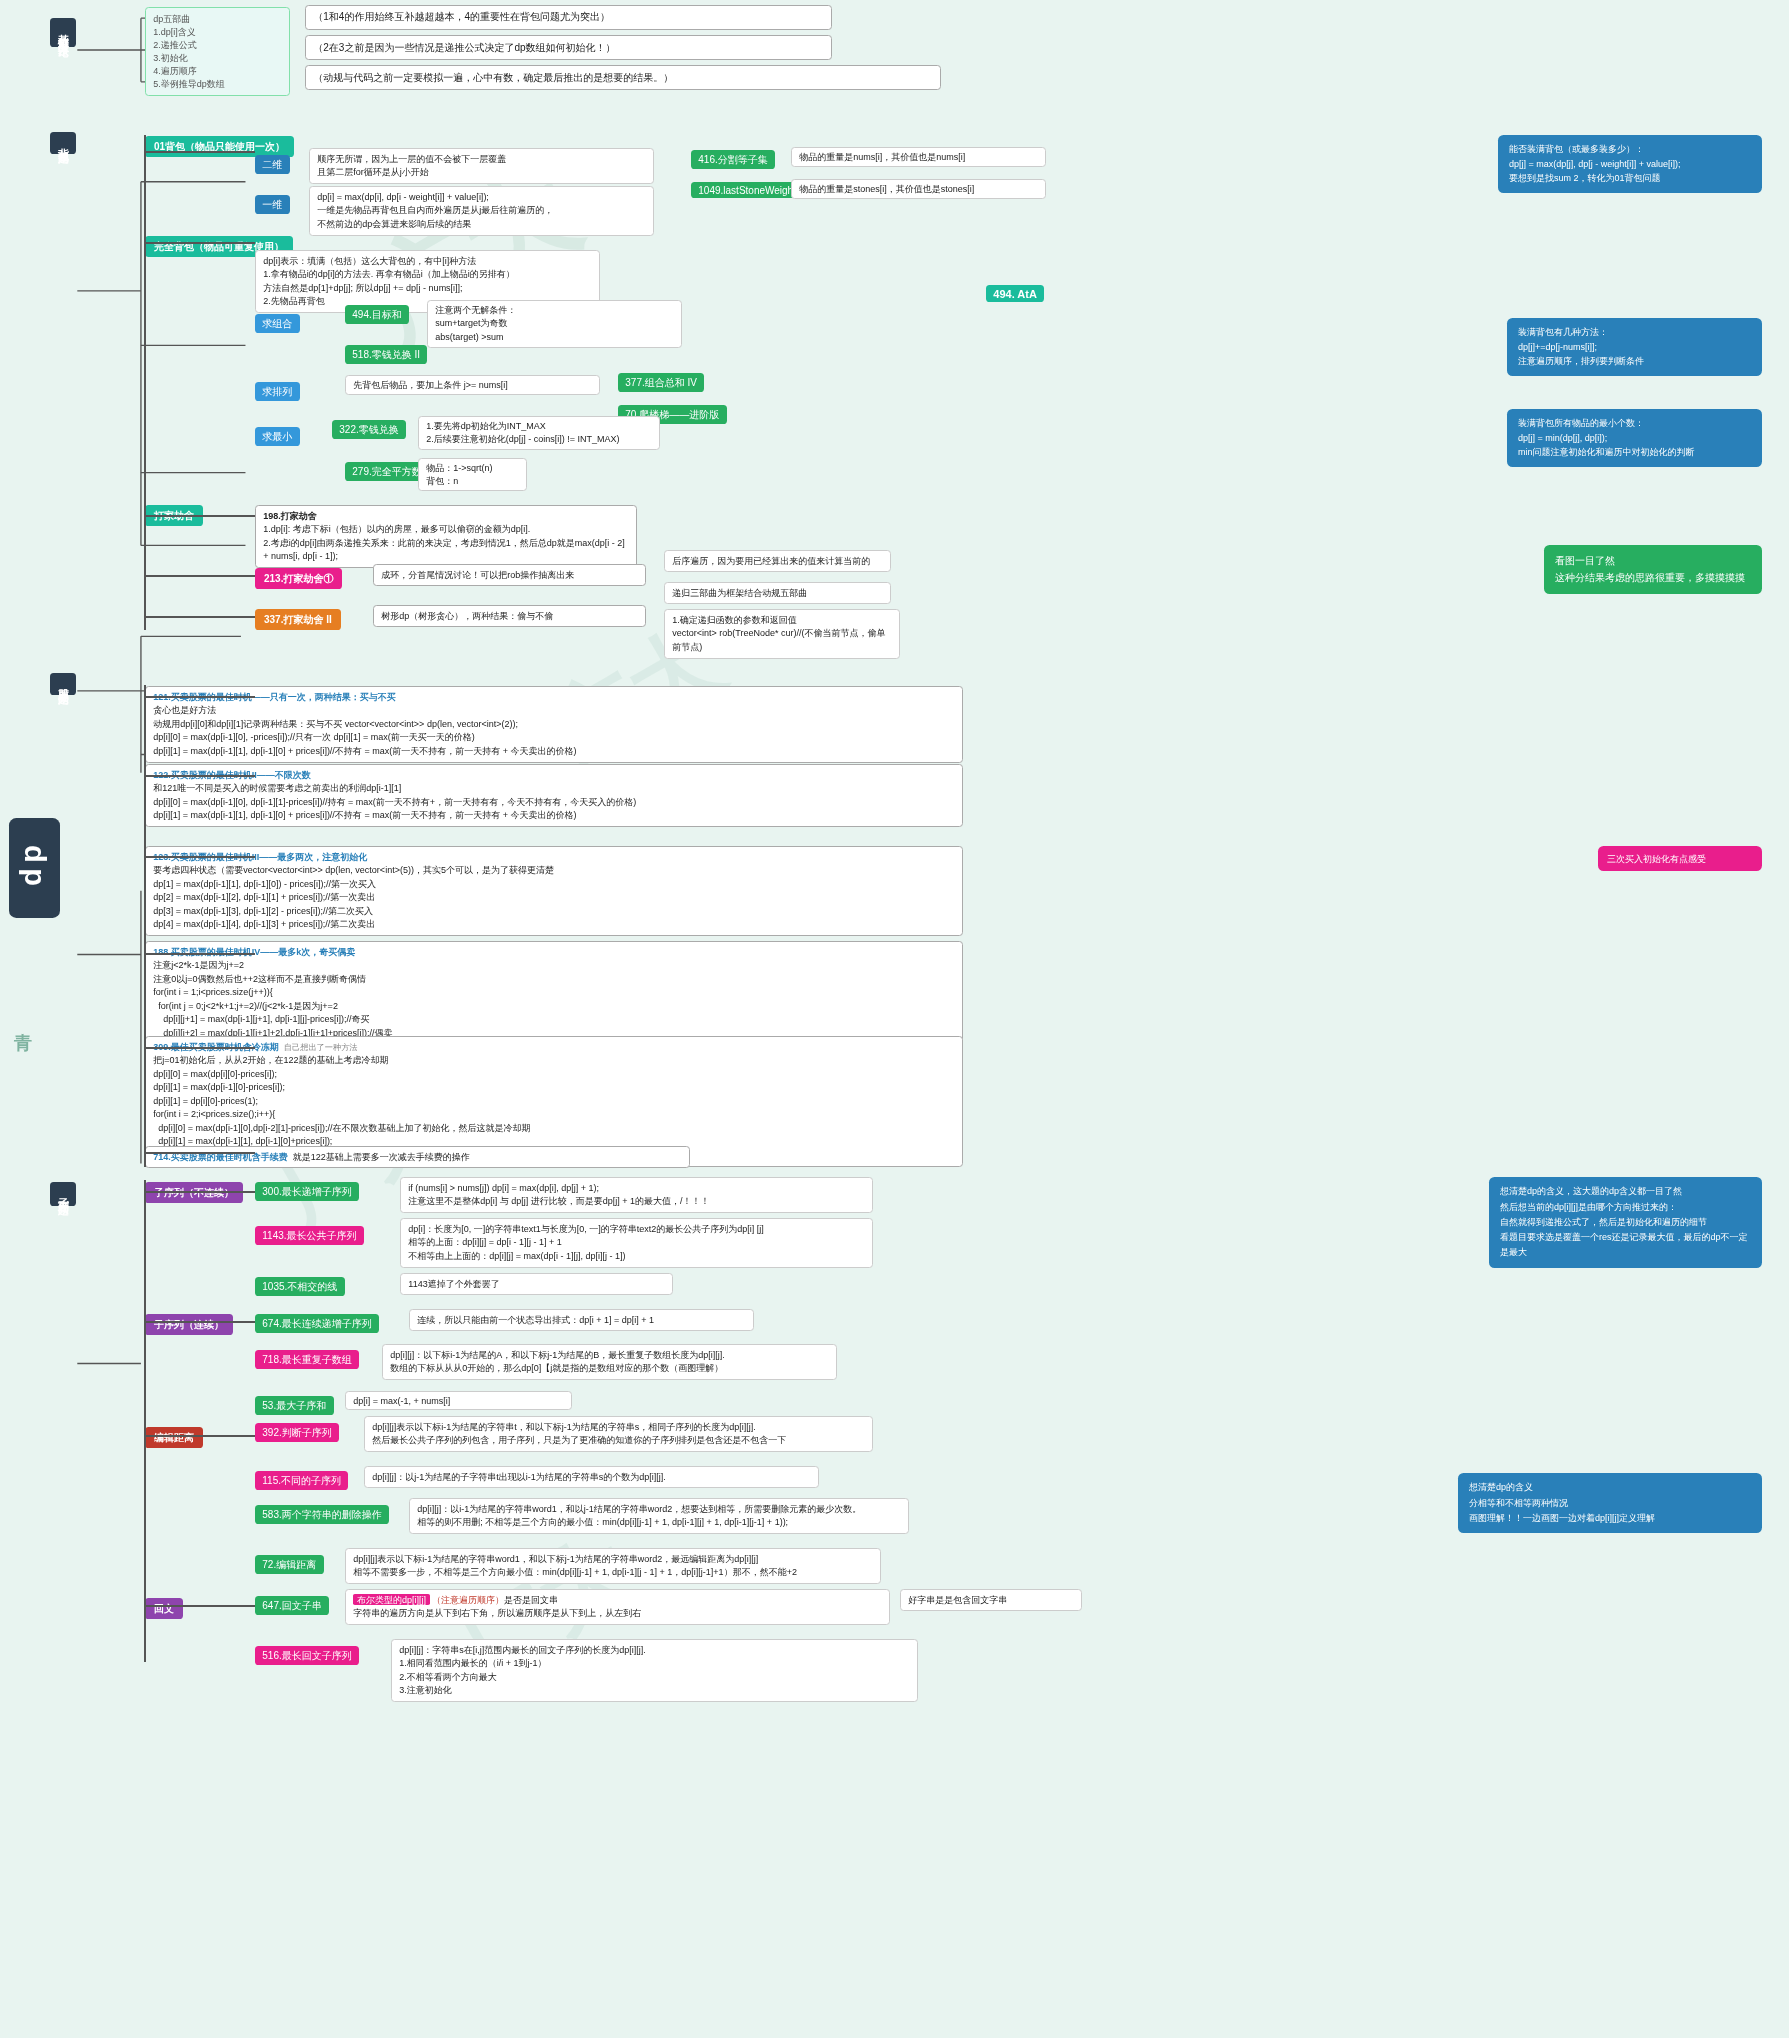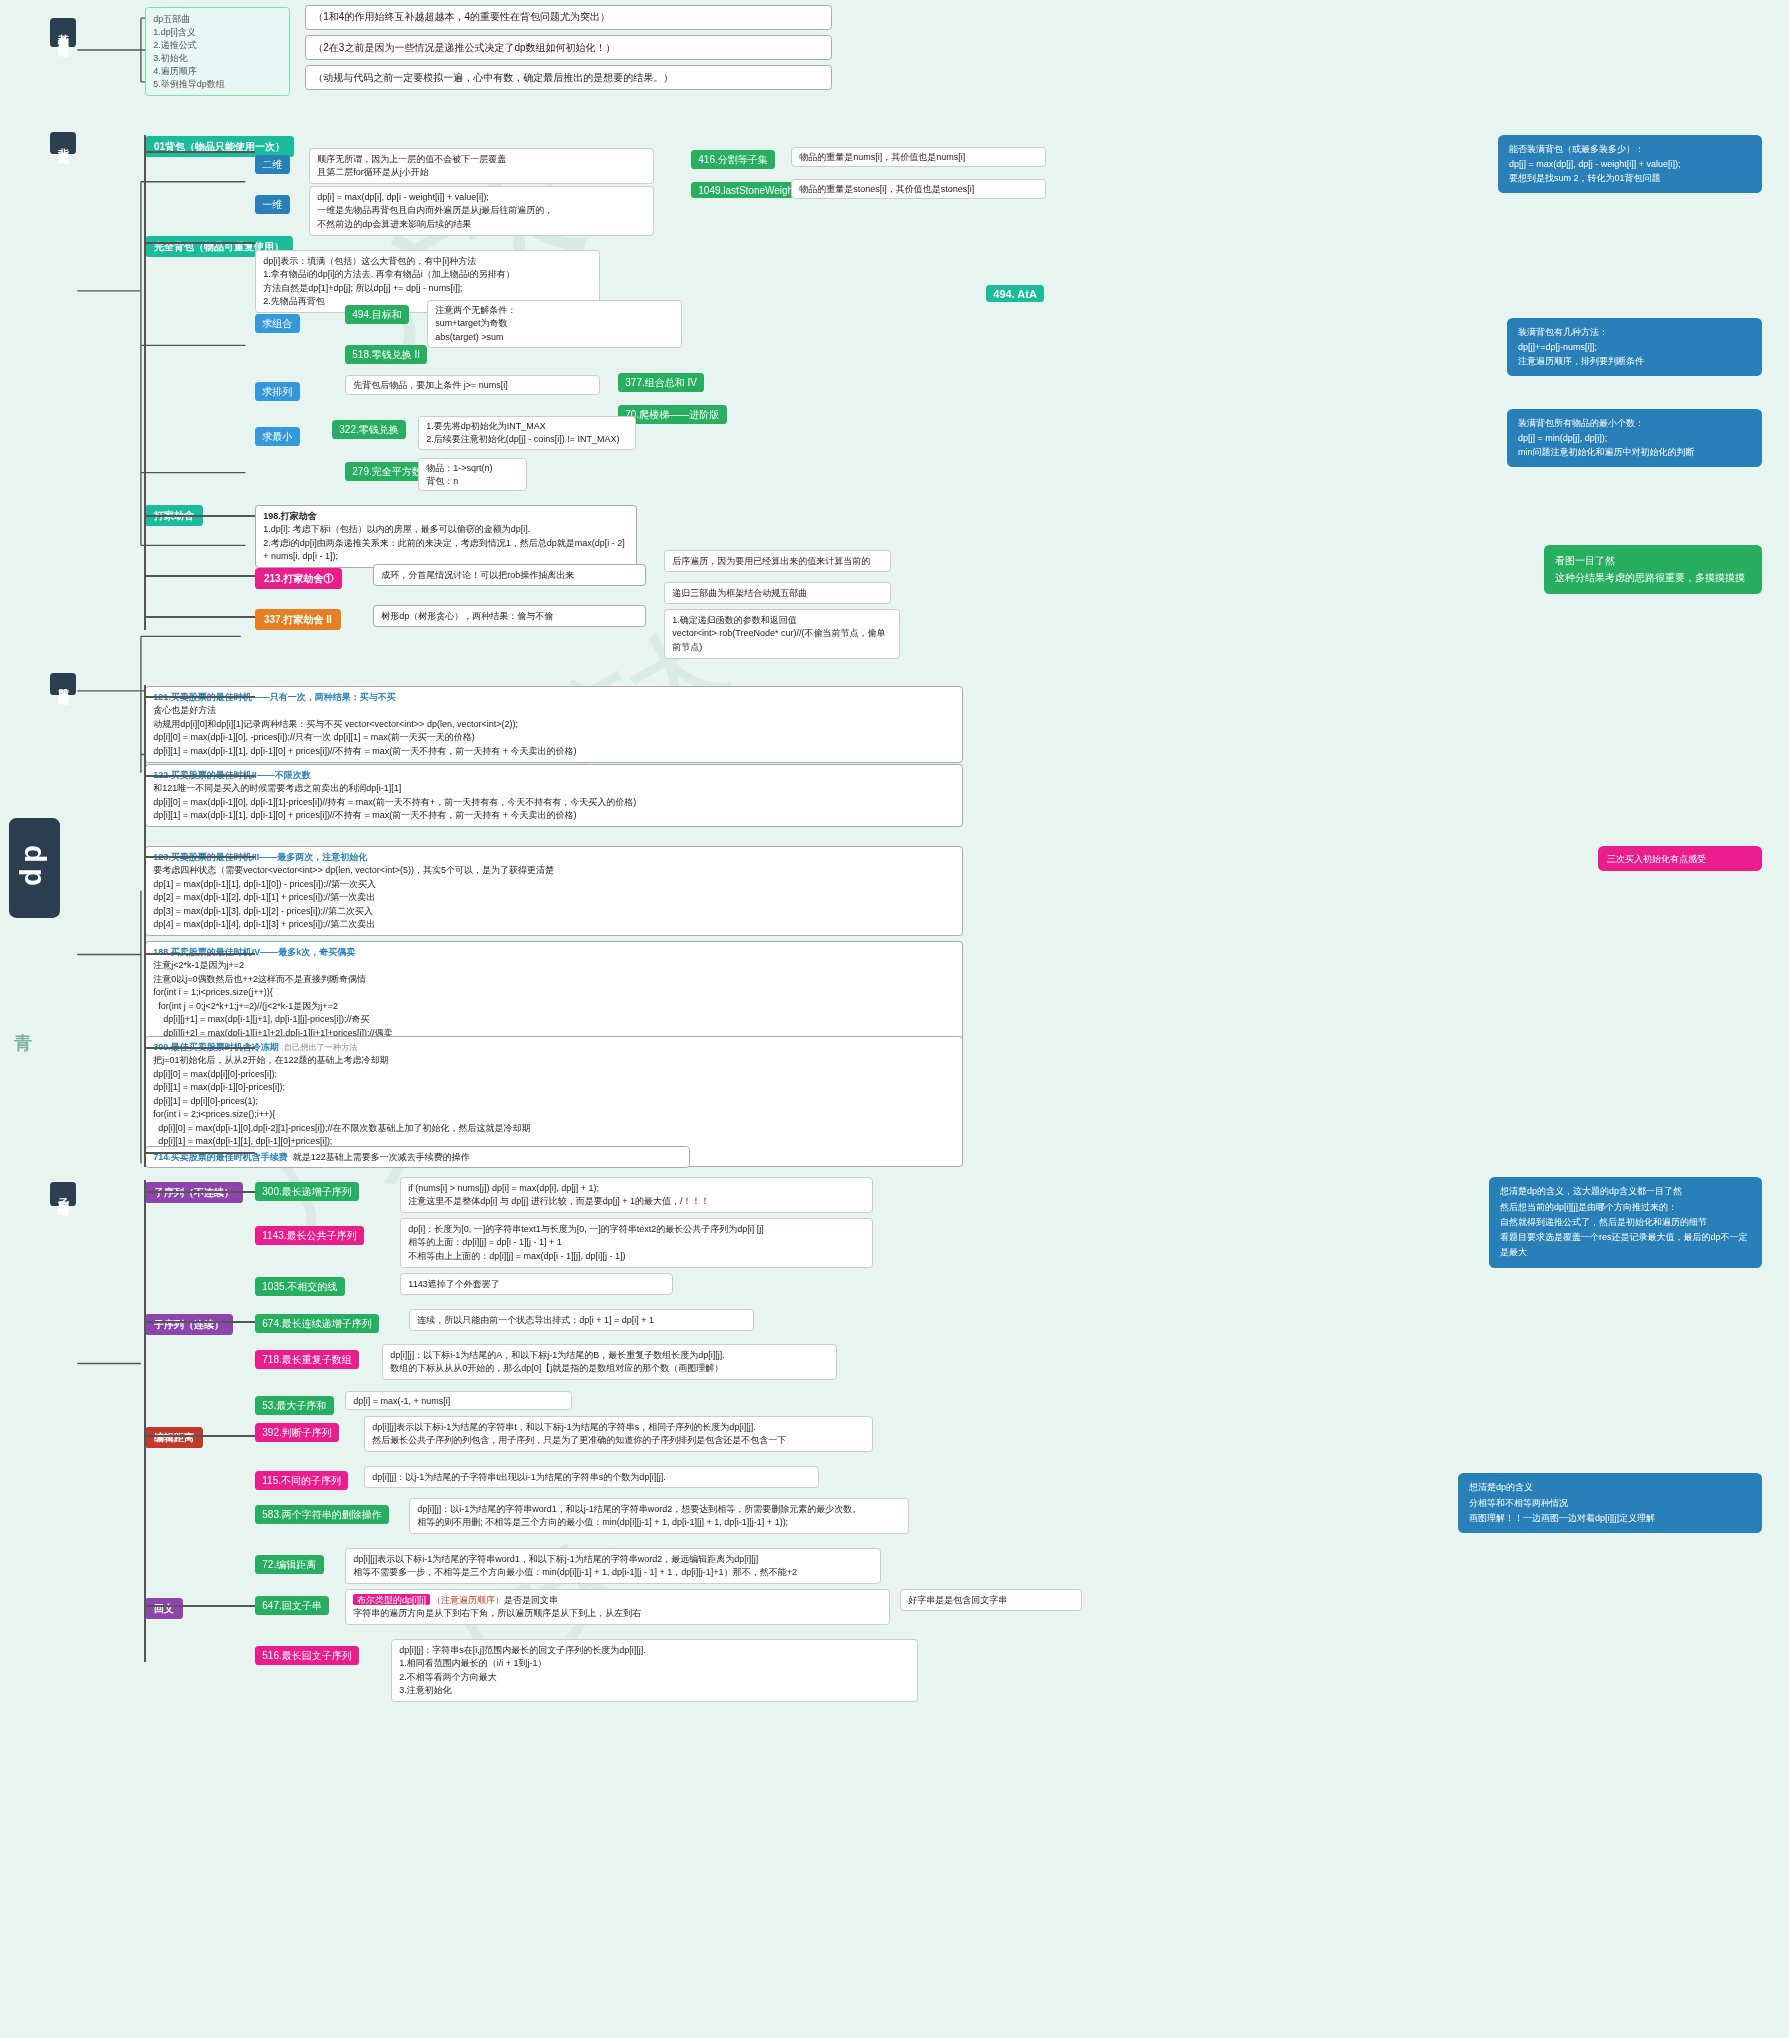--- a/index.html
+++ b/index.html
@@ -92,21 +92,21 @@
     <div style="font-size:9px;color:#555;">dp五部曲</div>
     <div style="font-size:9px;color:#555;">1.dp[i]含义</div>
     <div style="font-size:9px;color:#555;">2.递推公式</div>
     <div style="font-size:9px;color:#555;">3.初始化</div>
     <div style="font-size:9px;color:#555;">4.遍历顺序</div>
     <div style="font-size:9px;color:#555;">5.举例推导dp数组</div>
   </div>
 
   <div style="position:absolute;left:305px;top:4.5px;background:#fff;border:0.9px solid #aaa;border-radius:3.6px;padding:4.5px 7.3px;width:527px;">（1和4的作用始终互补越超越本，4的重要性在背包问题尤为突出）</div>
   <div style="position:absolute;left:305px;top:35px;background:#fff;border:0.9px solid #aaa;border-radius:3.6px;padding:4.5px 7.3px;width:527px;">（2在3之前是因为一些情况是递推公式决定了dp数组如何初始化！）</div>
-  <div style="position:absolute;left:305px;top:65px;background:#fff;border:0.9px solid #aaa;border-radius:3.6px;padding:4.5px 7.3px;width:527px;">（动规与代码之前一定要模拟一遍，心中有数，确定最后推出的是想要的结果。）</div>
+  <div style="position:absolute;left:305px;top:65px;background:#fff;border:0.9px solid #aaa;border-radius:3.6px;padding:4.5px 7.3px;width:636px;">（动规与代码之前一定要模拟一遍，心中有数，确定最后推出的是想要的结果。）</div>
 
   <div style="position:absolute;left:50px;top:132px;background:#2c3e50;color:#fff;padding:7.3px 5.5px;border-radius:3.6px;writing-mode:vertical-lr;font-size:11px;font-weight:bold;letter-spacing:1.8px;">背包问题</div>
 
   <div style="position:absolute;left:145px;top:136px;background:#1abc9c;color:#fff;border-radius:3.6px;padding:3.6px 9px;font-size:10px;font-weight:bold;">01背包（物品只能使用一次）</div>
 
   <div style="position:absolute;left:255px;top:155px;background:#2980b9;color:#fff;border-radius:3.6px;padding:2.7px 7.3px;font-size:10px;">二维</div>
   <div style="position:absolute;left:309px;top:148px;background:#fff;border:0.9px solid #ccc;border-radius:3.6px;padding:3.6px 7.3px;width:345px;font-size:9px;line-height:1.5;">顺序无所谓，因为上一层的值不会被下一层覆盖<br>且第二层for循环是从j小开始</div>
 
   <div style="position:absolute;left:255px;top:195px;background:#2980b9;color:#fff;border-radius:3.6px;padding:2.7px 7.3px;font-size:10px;">一维</div>
   <div style="position:absolute;left:309px;top:186px;background:#fff;border:0.9px solid #ccc;border-radius:3.6px;padding:3.6px 7.3px;width:345px;font-size:9px;line-height:1.5;">dp[i] = max(dp[i], dp[i - weight[i]] + value[i]);<br>一维是先物品再背包且自内而外遍历是从j最后往前遍历的，<br>不然前边的dp会算进来影响后续的结果</div>
@@ -137,21 +137,21 @@
   <div style="position:absolute;left:255px;top:382px;background:#3498db;color:#fff;border-radius:3.6px;padding:2.7px 7.3px;font-size:10px;">求排列</div>
   <div style="position:absolute;left:345px;top:375px;background:#fff;border:0.9px solid #ccc;border-radius:3.6px;padding:2.7px 7.3px;width:255px;font-size:9px;">先背包后物品，要加上条件 j&gt;= nums[i]</div>
 
   <div style="position:absolute;left:618px;top:373px;background:#27ae60;color:#fff;border-radius:3.6px;padding:2.7px 7.3px;font-size:10px;">377.组合总和 IV</div>
 
   <div style="position:absolute;left:618px;top:405px;background:#27ae60;color:#fff;border-radius:3.6px;padding:2.7px 7.3px;font-size:10px;">70.爬楼梯——进阶版</div>
 
   <div style="position:absolute;left:255px;top:427px;background:#3498db;color:#fff;border-radius:3.6px;padding:2.7px 7.3px;font-size:10px;">求最小</div>
 
   <div style="position:absolute;left:332px;top:420px;background:#27ae60;color:#fff;border-radius:3.6px;padding:2.7px 7.3px;font-size:10px;">322.零钱兑换</div>
-  <div style="position:absolute;left:418px;top:416px;background:#fff;border:0.9px solid #ccc;border-radius:3.6px;padding:2.7px 7.3px;width:218px;font-size:9px;line-height:1.5;">1.要先将dp初始化为INT_MAX<br>2.后续要注意初始化(dp[j] - coins[i]) != INT_MAX)</div>
+  <div style="position:absolute;left:418px;top:416px;background:#fff;border:0.9px solid #ccc;border-radius:3.6px;padding:2.7px 7.3px;width:242px;font-size:9px;line-height:1.5;">1.要先将dp初始化为INT_MAX<br>2.后续要注意初始化(dp[j] - coins[i]) != INT_MAX)</div>
 
   <div style="position:absolute;left:345px;top:462px;background:#27ae60;color:#fff;border-radius:3.6px;padding:2.7px 7.3px;font-size:10px;">279.完全平方数</div>
   <div style="position:absolute;left:418px;top:458px;background:#fff;border:0.9px solid #ccc;border-radius:3.6px;padding:2.7px 7.3px;width:109px;font-size:9px;">物品：1-&gt;sqrt(n)<br>背包：n</div>
 
   <div style="position:absolute;right:27px;top:318px;background:#2980b9;color:#fff;border-radius:5.5px;padding:7.3px 11px;width:255px;font-size:9px;line-height:1.6;">
     装满背包有几种方法：<br>
     dp[j]+=dp[j-nums[i]];<br>
     注意遍历顺序，排列要判断条件
   </div>
 

